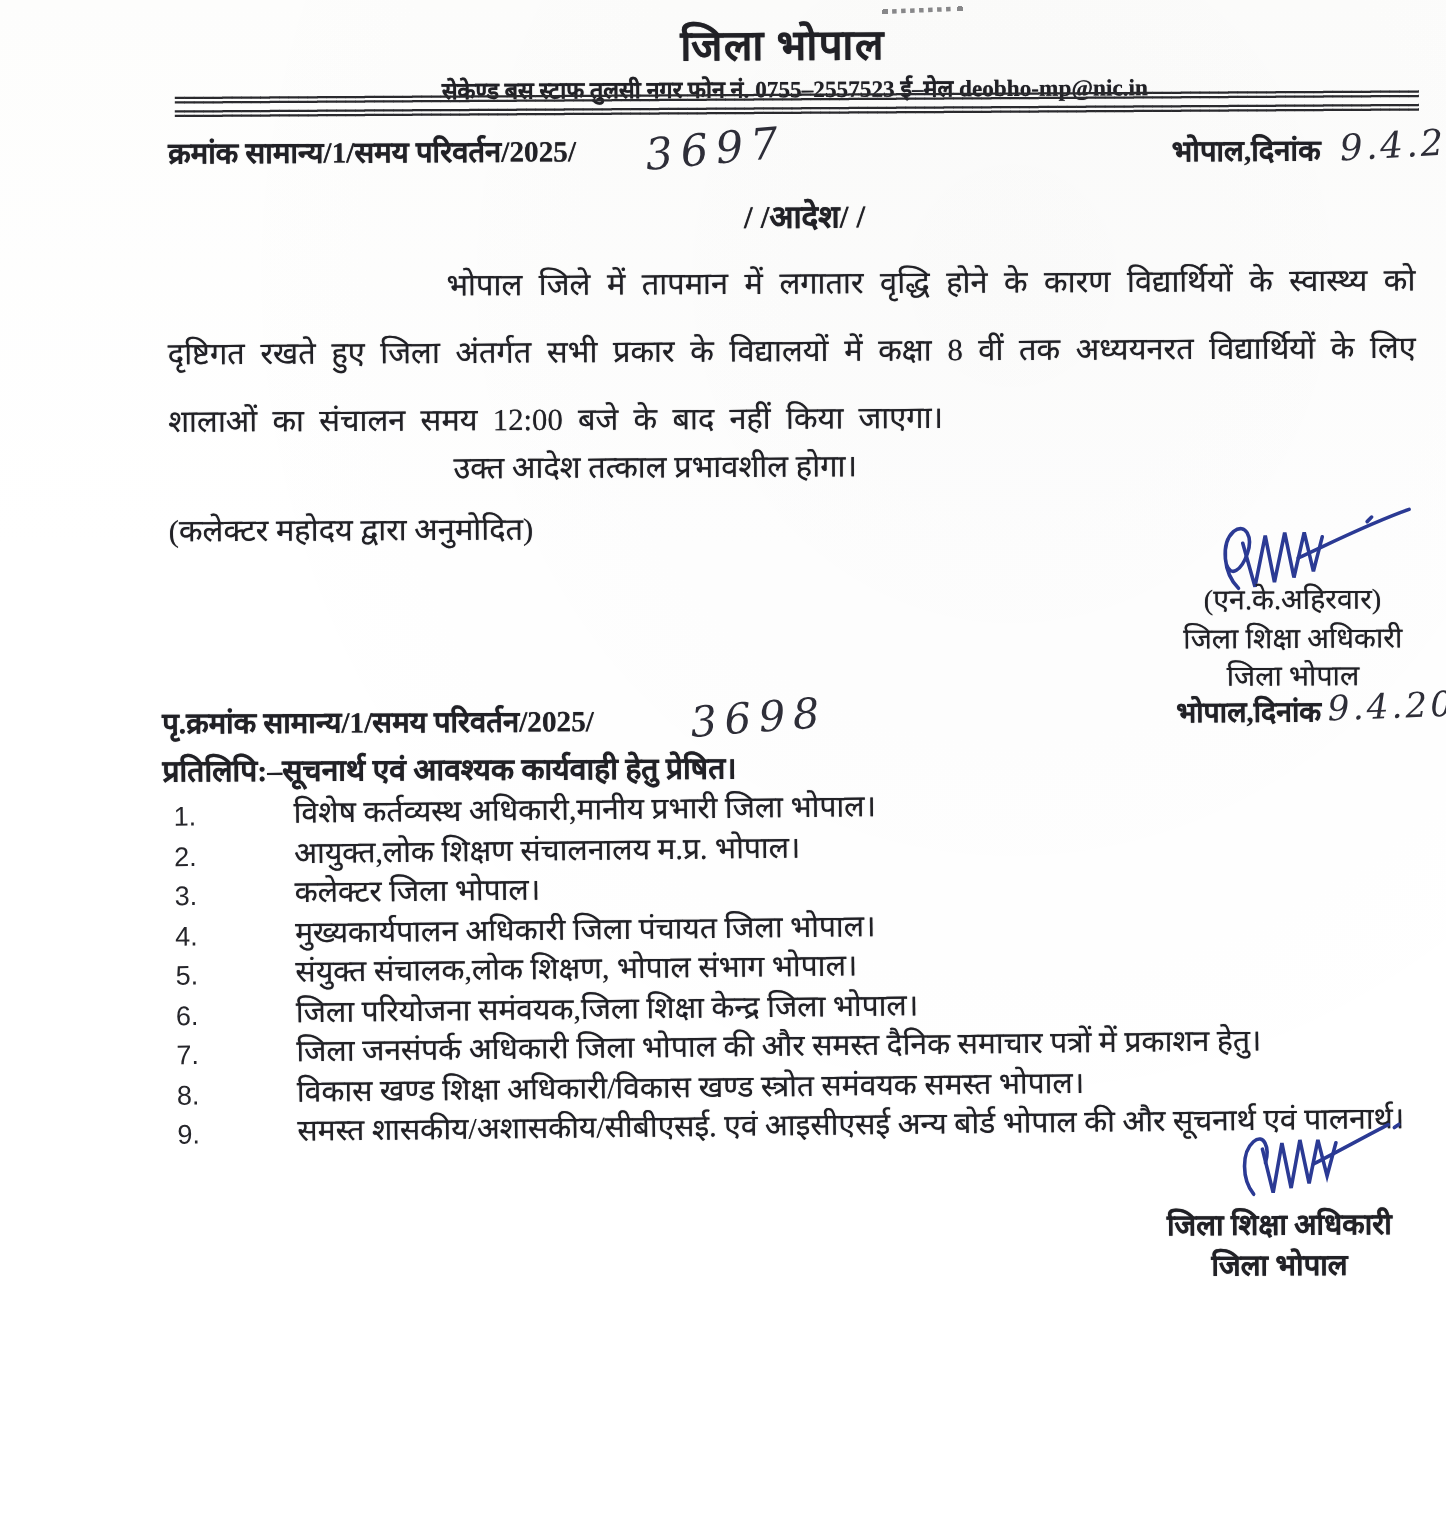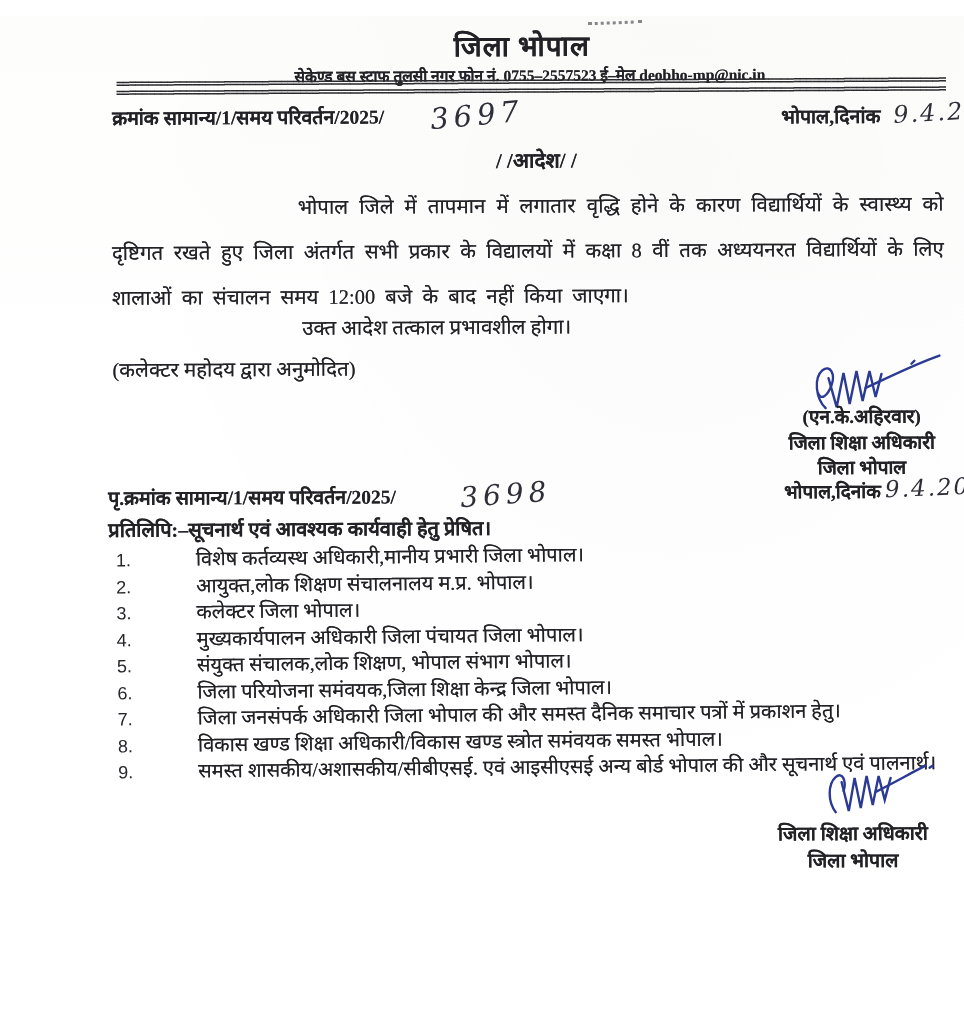--- a/index.html
+++ b/index.html
@@ -1,19 +1,19 @@
 <!DOCTYPE html>
 <html><head>
 <meta charset="utf-8">
 <style>
   html,body{margin:0;padding:0;background:#ffffff;}
   .page{
     position:relative;
     width:964px;height:914px;
-    margin:16px auto;
+    margin:0 auto;
     background:
       radial-gradient(ellipse at 70% 20%, rgba(0,0,0,0.015), transparent 60%),
       linear-gradient(180deg,#fdfdfc 0%, #ffffff 40%);
     overflow:hidden;
     font-family:"Liberation Serif","DejaVu Sans",sans-serif;
     color:#212126;
   }
   .sheet{
     position:absolute;inset:0;
     transform:rotate(-0.3deg);
@@ -78,21 +78,21 @@
   }
   .effective-line{ top:296px;left:303px;font-size:20.5px; }
   .approved-line{ top:337px;left:113px;font-size:20.5px; }
 
   .sig-svg{ position:absolute; }
   .sig1{ top:338px;left:796px;width:150px;height:62px; }
   .sig2{ top:744px;left:812px;width:124px;height:60px; }
 
   .signatory-block{
     position:absolute;top:390px;left:772px;width:180px;
-    text-align:center;font-size:19px;font-weight:bold;line-height:25.5px;
+    text-align:center;font-size:19px;font-weight:normal;line-height:25.5px;
   }
   .signatory-block div{white-space:nowrap;}
   .sign-date-row{ top:463px;left:784px;font-size:19px;font-weight:bold; }
   .hw-date2{
     display:inline-block;font-size:23px;letter-spacing:2px;
     transform:rotate(-2deg) translateY(-2px);
   }
 
   .endorse-ref{ top:466px;left:108px;font-size:19.5px;font-weight:bold; }
   .hw-number2{

